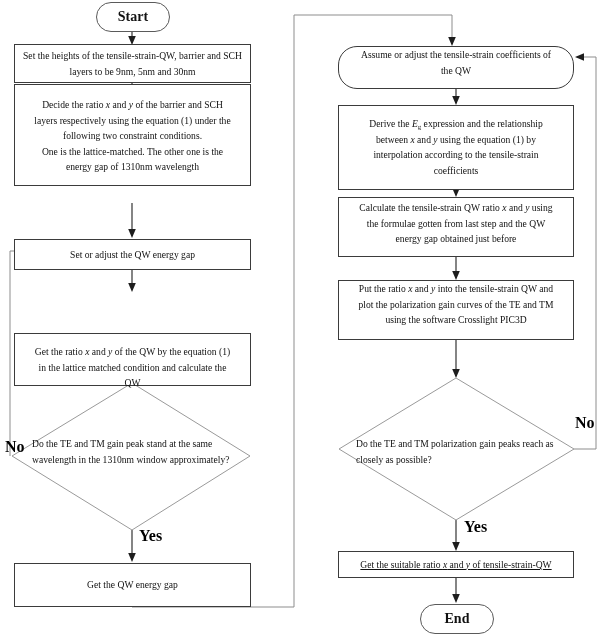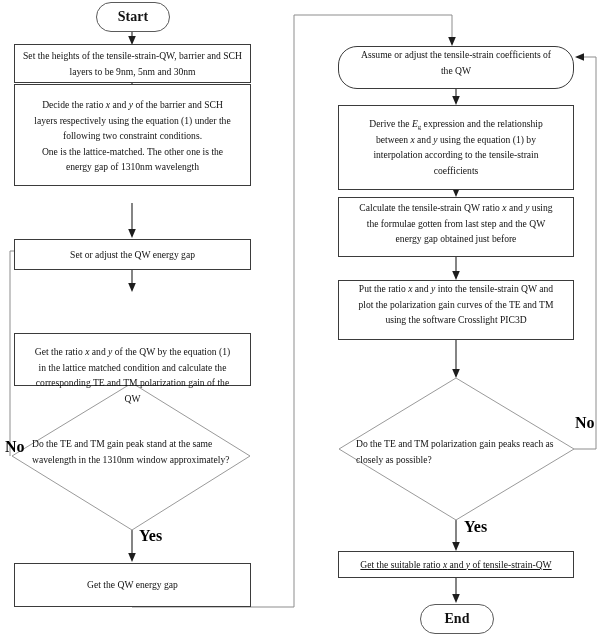--- a/index.html
+++ b/index.html
@@ -159,21 +159,20 @@
     <span class="txt">energy gap of 1310nm wavelength</span>
   </div>
 
   <div class="node" style="left:14px; top:239px; width:237px; height:31px;">
     <span class="txt">Set or adjust the QW energy gap</span>
   </div>
 
   <div class="node" style="left:14px; top:293px; width:237px; height:53px; display:block; padding-top:10px;margin-top:40px;">
     <span class="txt">Get the ratio <em class="var">x</em> and <em class="var">y</em> of the QW by the equation (1)</span>
     <span class="txt">in the lattice matched condition and calculate the</span>
-    <span class="txt">corresponding TE and TM polarization gain of the</span>
     <span class="txt">QW</span>
   </div>
 
   <div class="decision-text" style="left:32px; top:436px; width:200px;">
     <span class="txt">Do the TE and TM gain peak stand at the</span>
     <span class="txt">same wavelength in the 1310nm window</span>
     <span class="txt">approximately?</span>
   </div>
 
   <div class="edge-label" style="left:5px; top:438px;">No</div>

